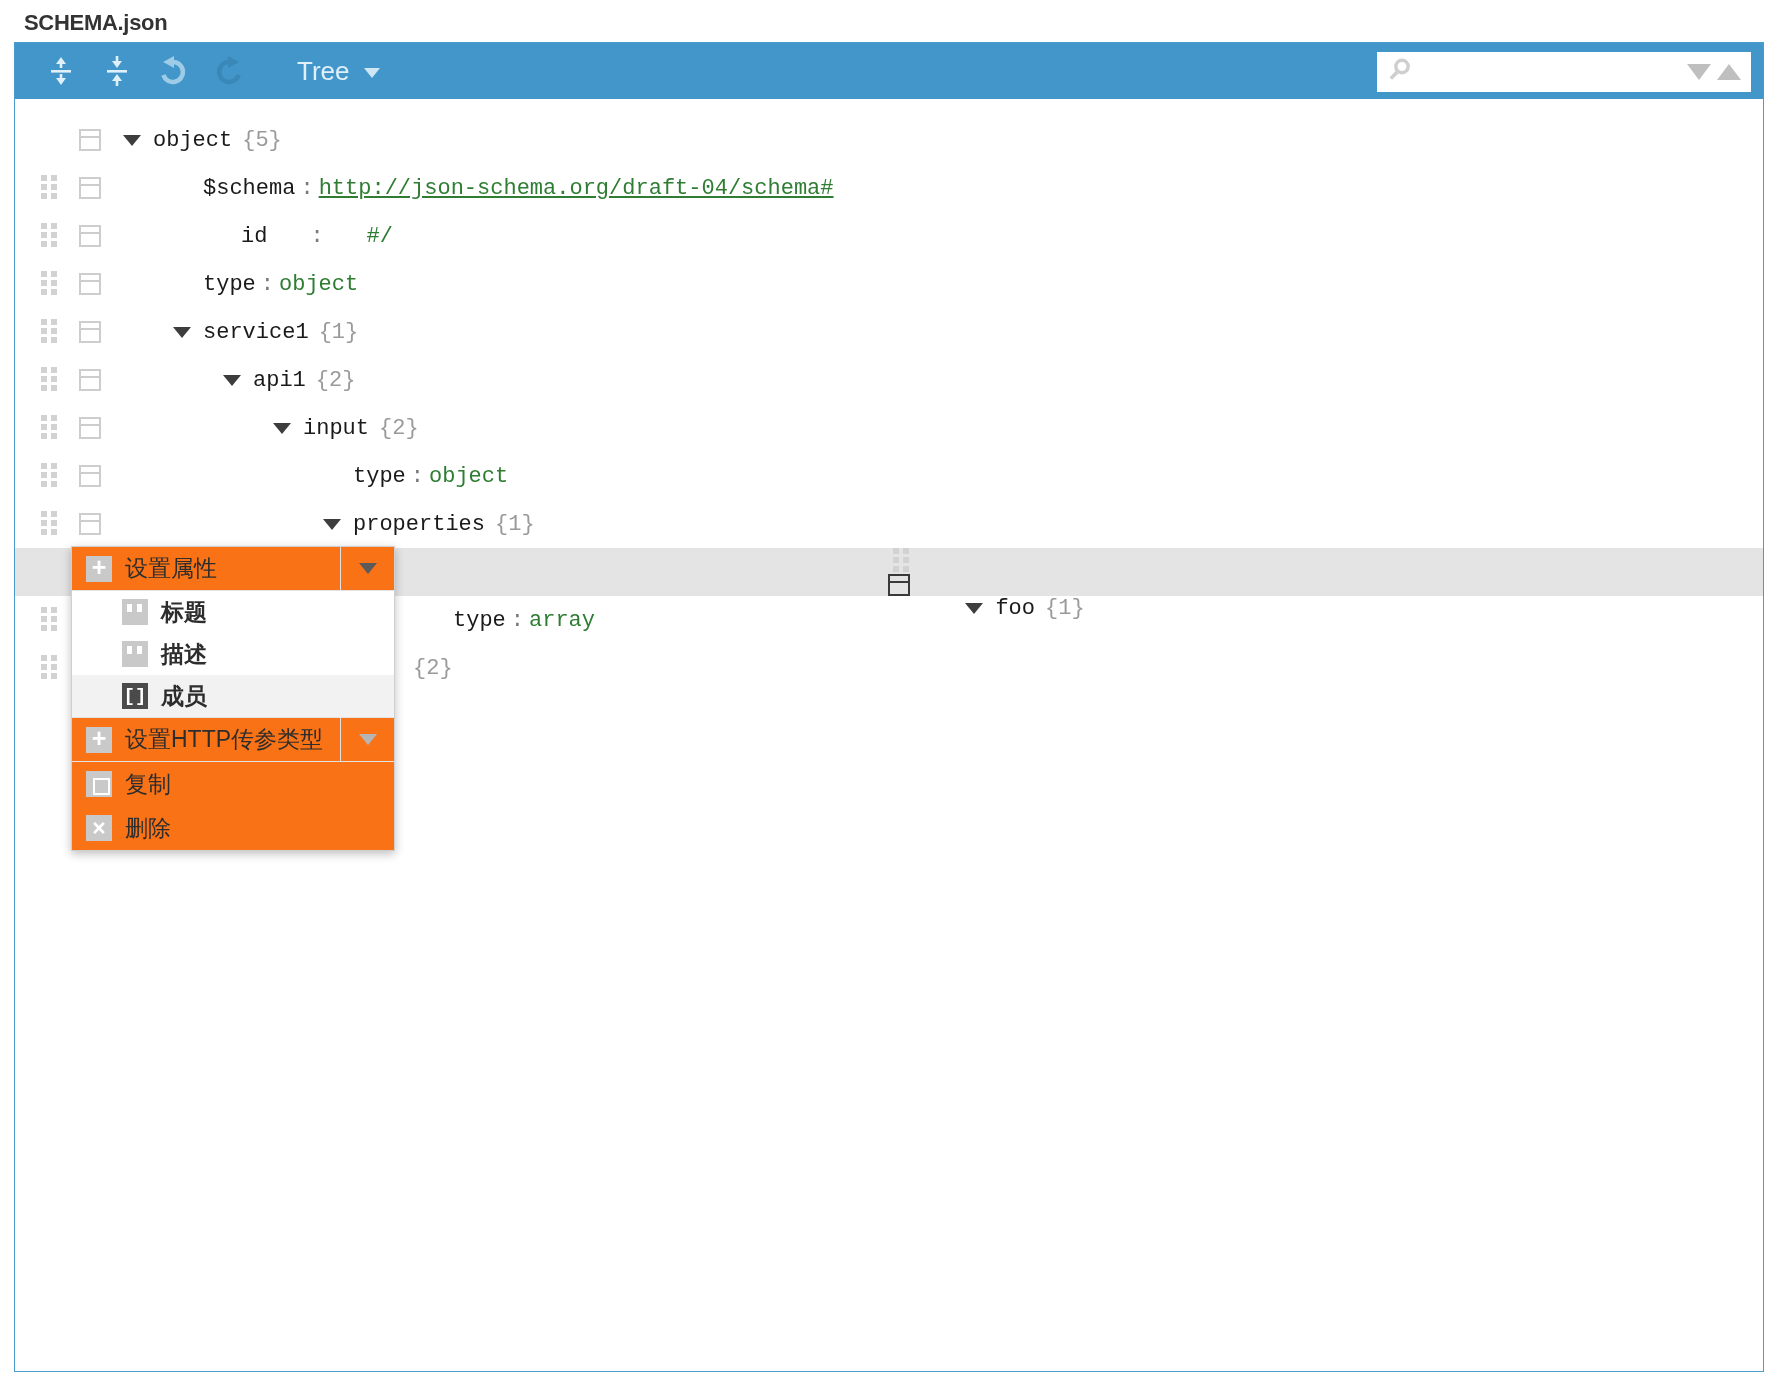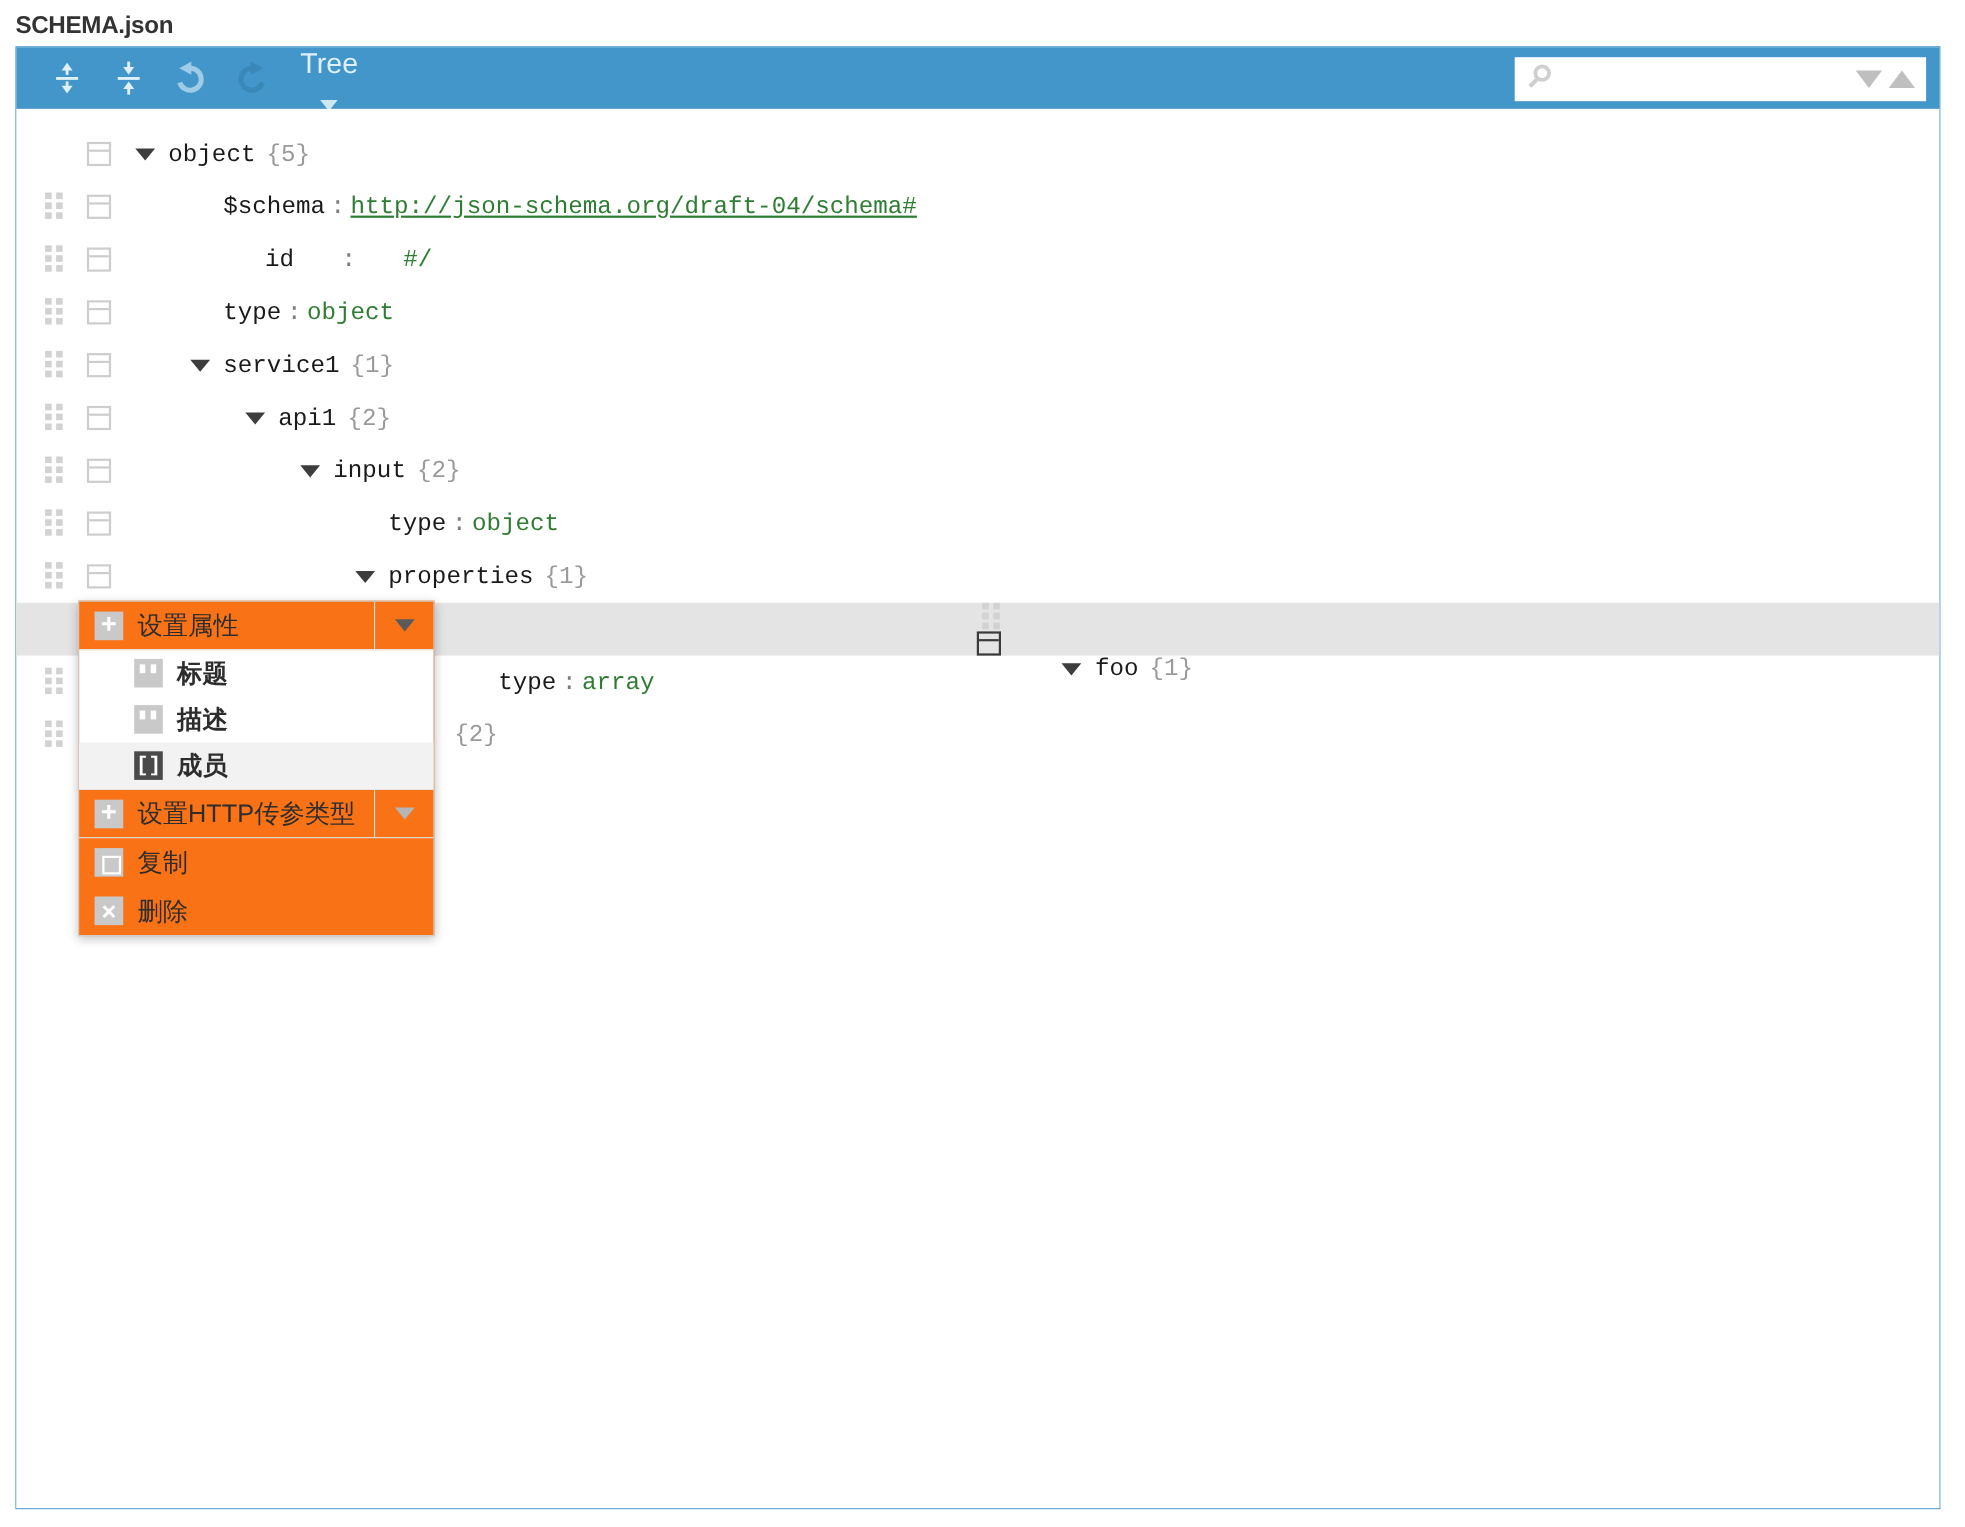--- a/index.html
+++ b/index.html
@@ -10,21 +10,21 @@
     overflow: hidden;
     font-family: "Liberation Sans", sans-serif;
   }
 
   
   #page-title {
     font-family: "Liberation Sans", sans-serif;
     font-weight: bold;
     font-size: 22px;
     color: #333333;
-    padding: 10px 0 6px 14px;
+    padding: 10px 0 6px 24px;
     letter-spacing: -0.3px;
   }
 
   
   #editor {
     position: relative;
     margin: 0 22px 0 14px;
     border: 1px solid #4a9ccc;
     height: 1330px;
     background: #ffffff;
@@ -41,27 +41,26 @@
   }
   .tb-btn {
     width: 56px; height: 44px;
     display: flex; align-items: center; justify-content: center;
     cursor: pointer;
   }
   .tb-btn svg { display: block; }
   #tree-mode {
     color: #dff0fa;
     font-size: 26px;
-    margin-left: 8px;
+    margin-left: 32px;
     display: flex;
     align-items: center;
     gap: 14px;
     cursor: pointer;
     padding: 4px 8px;
-    flex-direction: column;
   }
   #tree-mode .caret {
     width: 0; height: 0;
     border-left: 8px solid transparent;
     border-right: 8px solid transparent;
     border-top: 10px solid #cfe6f5;
     margin-top: 4px;
   }
 
   #search-wrap {

